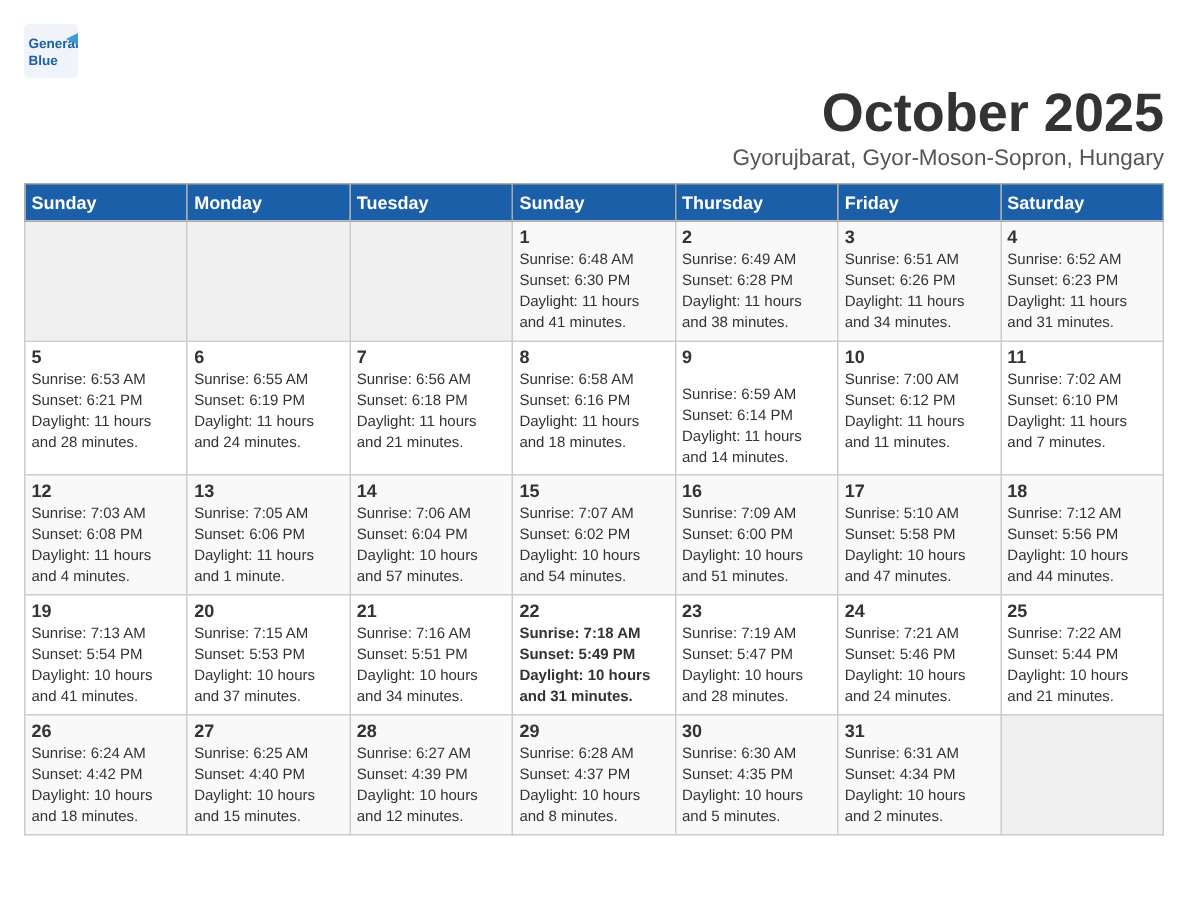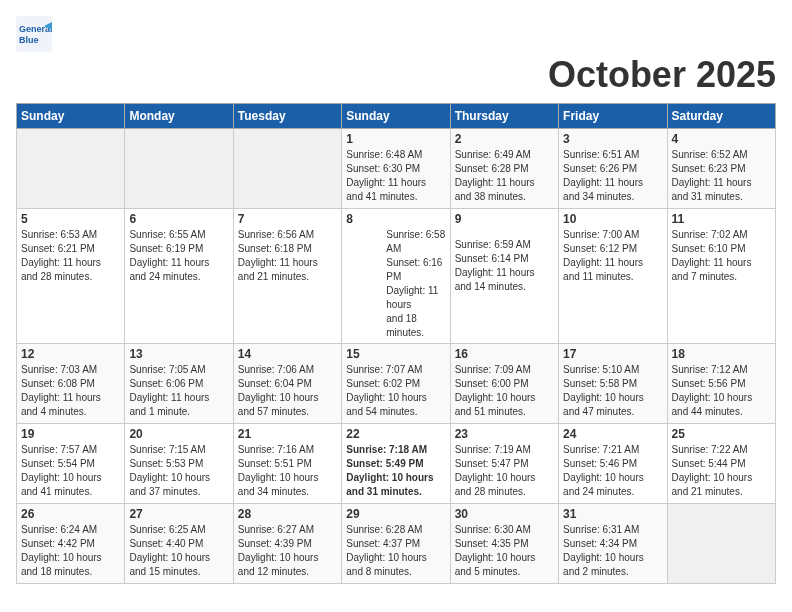--- a/index.html
+++ b/index.html
@@ -86,20 +86,21 @@
       <svg width="36" height="36" viewBox="0 0 36 36">
         <rect x="0" y="0" width="36" height="36" fill="#f0f4fa" rx="3"></rect>
         <text x="3" y="16" font-size="9" font-weight="bold" fill="#1a5fa8" font-family="Arial">General</text>
         <text x="3" y="27" font-size="9" font-weight="bold" fill="#1a5fa8" font-family="Arial">Blue</text>
         <polygon points="28,10 36,14 36,6" fill="#3a9bd5"></polygon>
       </svg>
     </div>
   </div>
   <div class="title-block">
     <div class="month-title">October 2025</div>
+    <div class="subtitle">Gyorujbarat, Gyor-Moson-Sopron, Hungary</div>
   </div>
 </div>
 
 <table>
   <thead>
     <tr>
 
     <th>Sunday</th>
         <th>Monday</th>
         <th>Tuesday</th>
@@ -160,21 +161,21 @@
         </td>
         <td>
           <span class="day-num">7</span>
           <div class="cell-info" style="white-space: pre-line;">Sunrise: 6:56 AM
 Sunset: 6:18 PM
 Daylight: 11 hours
 and 21 minutes.</div>
         </td>
         <td>
           <span class="day-num">8</span>
-          <div class="cell-info" style="white-space: pre-line; margin-left: 40px;">Sunrise: 6:58 AM
+          <div class="cell-info" style="white-space: pre-line;">Sunrise: 6:58 AM
 Sunset: 6:16 PM
 Daylight: 11 hours
 and 18 minutes.</div>
         </td>
         <td>
           <span class="day-num">9</span>
           <div class="cell-info" style="white-space: pre-line; margin-top: 12px;">Sunrise: 6:59 AM
 Sunset: 6:14 PM
 Daylight: 11 hours
 and 14 minutes.</div>
@@ -241,21 +242,21 @@
           <span class="day-num">18</span>
           <div class="cell-info" style="white-space: pre-line;">Sunrise: 7:12 AM
 Sunset: 5:56 PM
 Daylight: 10 hours
 and 44 minutes.</div>
         </td>
       </tr>
       <tr>
         <td>
           <span class="day-num">19</span>
-          <div class="cell-info" style="white-space: pre-line;">Sunrise: 7:57 AM
+          <div class="cell-info" style="white-space: pre-line;">Sunrise: 7:13 AM
 Sunset: 5:54 PM
 Daylight: 10 hours
 and 41 minutes.</div>
         </td>
         <td>
           <span class="day-num">20</span>
           <div class="cell-info" style="white-space: pre-line;">Sunrise: 7:15 AM
 Sunset: 5:53 PM
 Daylight: 10 hours
 and 37 minutes.</div>

